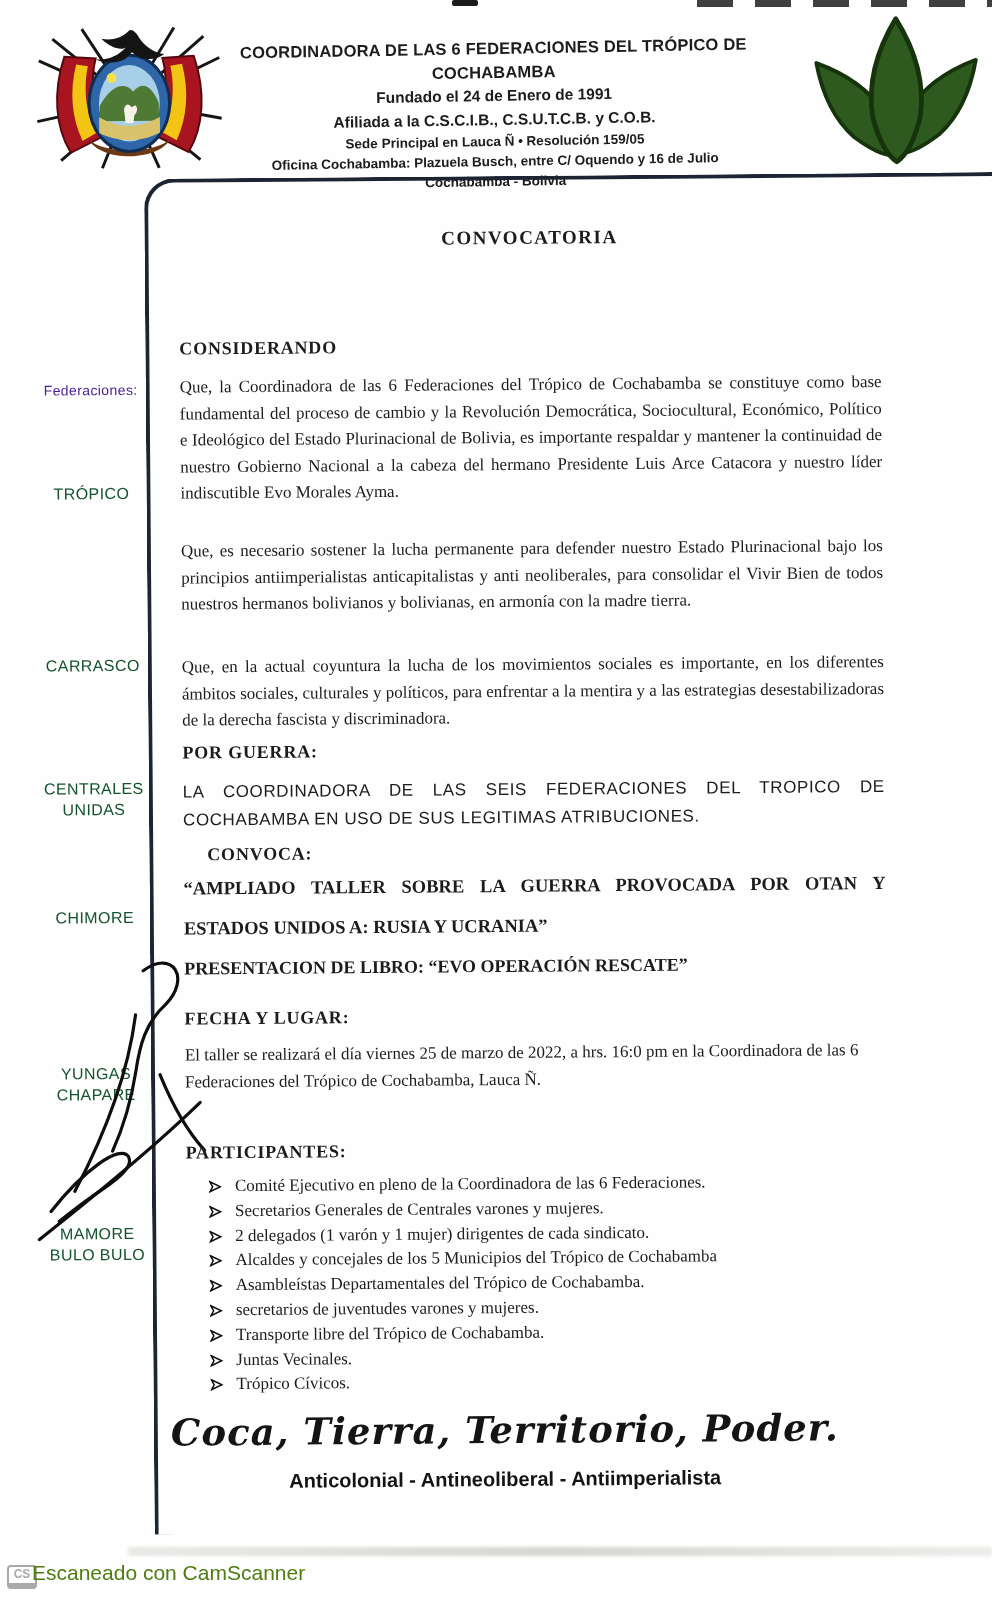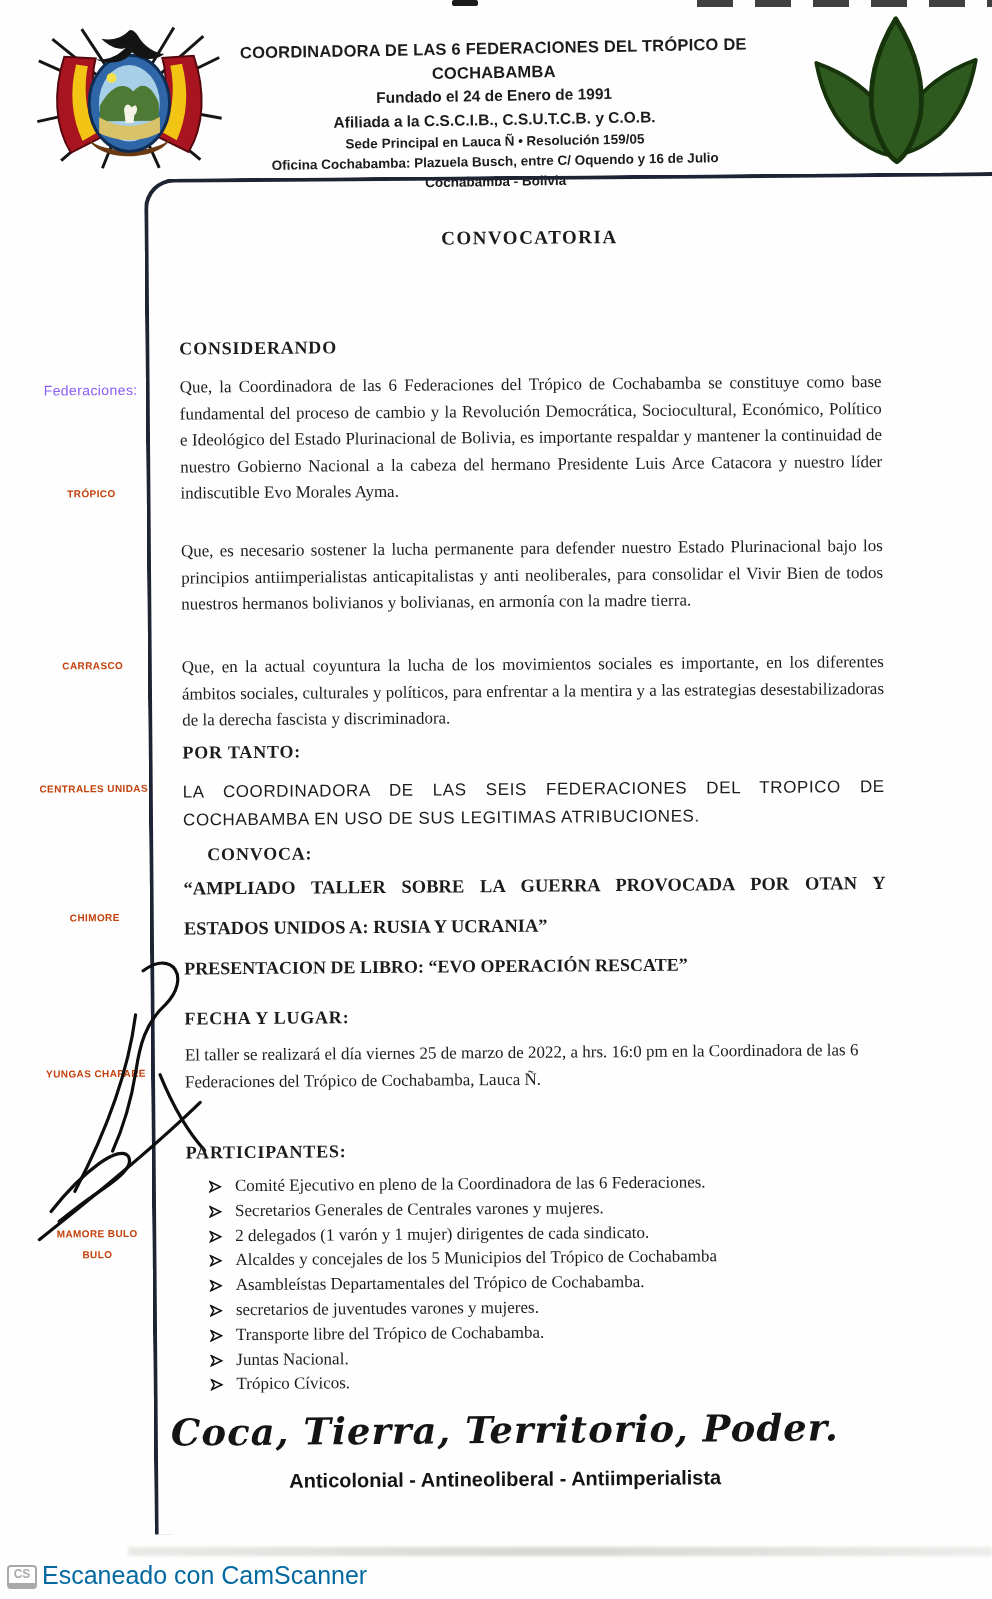--- a/index.html
+++ b/index.html
@@ -24,23 +24,23 @@
 
   .coat{position:absolute;left:36px;top:20px;}
   .leaf{position:absolute;left:810px;top:16px;}
 
   
   .frame{position:absolute;left:149px;top:176px;width:846px;height:1352px;
          border-top:4px solid #1d2433;border-left:4px solid #1d2433;border-top-left-radius:30px;}
 
   
   .side{position:absolute;left:38px;width:112px;text-align:center;
-        font-family:"Liberation Sans",sans-serif;font-weight:bold;font-size:10px;
-        letter-spacing:.4px;color:#c2410c;line-height:21px;}
-  .side.plain{font-weight:normal;font-size:14px;color:#8b5cf6;}
+        font-family:"Liberation Sans",sans-serif;font-weight:normal;font-size:16px;
+        letter-spacing:.4px;color:#14532d;line-height:21px;}
+  .side.plain{font-weight:normal;font-size:14px;color:#4c1d95;}
 
   
   .doc-title{position:absolute;left:183px;top:227px;width:702px;text-align:center;
              font-weight:bold;font-size:19px;letter-spacing:1.5px;}
   .h-serif{position:absolute;left:183px;font-weight:bold;font-size:18px;letter-spacing:.8px;}
   .para{position:absolute;left:183px;width:702px;font-size:17px;line-height:26.5px;
         text-align:justify;}
   .caps-sans{position:absolute;left:183px;width:702px;font-family:"Liberation Sans",sans-serif;
              font-size:17px;letter-spacing:.6px;}
   .just-last{text-align:justify;text-align-last:justify;}
@@ -63,22 +63,22 @@
   .edge-blue{position:absolute;right:0;top:618px;width:3px;height:175px;border-radius:2px;
              background:linear-gradient(#27329e,#3c48c2);}
   .smudge{position:absolute;left:128px;top:1547px;width:864px;height:9px;filter:blur(1.5px);
           background:linear-gradient(90deg,rgba(198,196,188,.35),rgba(176,174,166,.5),rgba(198,196,188,.3));}
 
   
   .cs-badge{position:absolute;left:7px;top:1565px;width:26px;height:16px;
             border:2px solid #a9a9a9;border-bottom:6px solid #a9a9a9;border-radius:4px;
             font-family:"Liberation Sans",sans-serif;font-weight:bold;font-size:12px;
             color:#a9a9a9;text-align:center;line-height:15px;}
-  .cs-text{position:absolute;left:42px;top:1561px;font-family:"Liberation Sans",sans-serif;
-           font-size:25px;color:#0369a1;}
+  .cs-text{position:absolute;left:32px;top:1561px;font-family:"Liberation Sans",sans-serif;
+           font-size:21px;color:#4d7c0f;}
 
   .sig{position:absolute;left:30px;top:950px;}
 </style>
 </head>
 <body>
 
 <div class="page">
 
   <div class="mark1"></div>
   <div class="mark2"></div>
@@ -151,21 +151,21 @@
       </g>
     </svg>
 
     <div class="doc-title">CONVOCATORIA</div>
 
     <div class="h-serif" style="top:336px;">CONSIDERANDO</div>
     <div class="para" style="top:372px;">Que, la Coordinadora de las 6 Federaciones del Trópico de Cochabamba se constituye como base fundamental del proceso de cambio y la Revolución Democrática, Sociocultural, Económico, Político e Ideológico del Estado Plurinacional de Bolivia, es importante respaldar y mantener la continuidad de nuestro Gobierno Nacional a la cabeza del hermano Presidente Luis Arce Catacora y nuestro líder indiscutible Evo Morales Ayma.</div>
     <div class="para" style="top:536px;">Que, es necesario sostener la lucha permanente para defender nuestro Estado Plurinacional bajo los principios antiimperialistas anticapitalistas y anti neoliberales, para consolidar el Vivir Bien de todos nuestros hermanos bolivianos y bolivianas, en armonía con la madre tierra.</div>
     <div class="para" style="top:652px;">Que, en la actual coyuntura la lucha de los movimientos sociales es importante, en los diferentes ámbitos sociales, culturales y políticos, para enfrentar a la mentira y a las estrategias desestabilizadoras de la derecha fascista y discriminadora.</div>
 
-    <div class="h-serif" style="top:740px;">POR TANTO:</div>
+    <div class="h-serif" style="top:740px;">POR GUERRA:</div>
     <div class="caps-sans just-last" style="top:780px;">LA COORDINADORA DE LAS SEIS FEDERACIONES DEL TROPICO DE</div>
     <div class="caps-sans" style="top:808px;">COCHABAMBA EN USO DE SUS LEGITIMAS ATRIBUCIONES.</div>
 
     <div class="h-serif" style="top:842px;margin-left:24px;">CONVOCA:</div>
     <div class="convoca-line just-last" style="top:876px;">“AMPLIADO TALLER SOBRE LA GUERRA PROVOCADA POR OTAN Y</div>
     <div class="convoca-line" style="top:916px;">ESTADOS UNIDOS A: RUSIA Y UCRANIA”</div>
 
     <div class="book-line" style="top:956px;">PRESENTACION DE LIBRO: “EVO OPERACIÓN RESCATE”</div>
 
     <div class="h-serif" style="top:1006px;">FECHA Y LUGAR:</div>
@@ -213,21 +213,21 @@
       <li>
           <svg width="13" height="13" viewBox="0 0 13 13">
             <path d="M1,1.5 L11.5,6.5 L1,11.5 L3.8,6.5 Z" fill="#fff" stroke="#111" stroke-width="1.5"></path>
           </svg>
           <span>Transporte libre del Trópico de Cochabamba.</span>
         </li>
       <li>
           <svg width="13" height="13" viewBox="0 0 13 13">
             <path d="M1,1.5 L11.5,6.5 L1,11.5 L3.8,6.5 Z" fill="#fff" stroke="#111" stroke-width="1.5"></path>
           </svg>
-          <span>Juntas Nacional.</span>
+          <span>Juntas Vecinales.</span>
         </li>
       <li>
           <svg width="13" height="13" viewBox="0 0 13 13">
             <path d="M1,1.5 L11.5,6.5 L1,11.5 L3.8,6.5 Z" fill="#fff" stroke="#111" stroke-width="1.5"></path>
           </svg>
           <span>Trópico Cívicos.</span>
         </li>
     </ul>
 
     <div class="slogan">Coca, Tierra, Territorio, Poder.</div>

